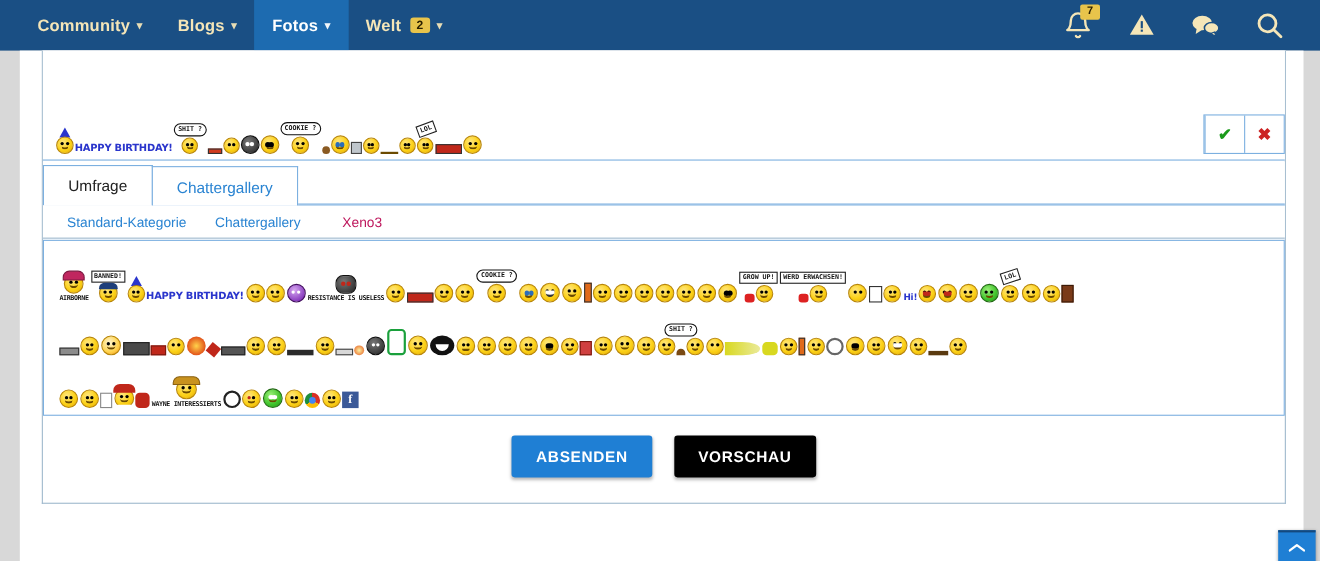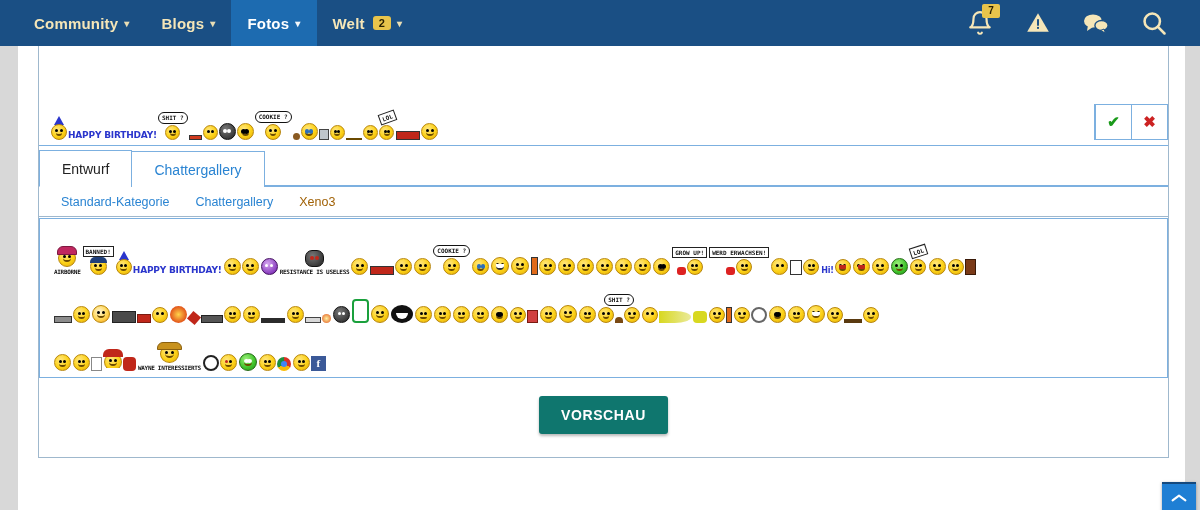--- a/index.html
+++ b/index.html
@@ -89,21 +89,21 @@
   .tab.active{color:#222;border-bottom:1px solid #fff;}
   .tabs-filler{flex:1;border-bottom:1px solid #7cb0e0;height:1px;align-self:flex-end;}
   
   .subtabs{
     position:absolute;left:0;top:141px;width:1129px;height:30px;
     display:flex;align-items:center;gap:26px;padding-left:22px;
     box-sizing:border-box;border-bottom:1px solid #9fb8cd;background:#fff;
     font-size:12.5px;
   }
   .subtab{color:#2a84d2;cursor:pointer;white-space:nowrap;}
-  .subtab.active{color:#a16207;}
+  .subtab.active{color:#be185d;margin-left:12px;}
   
   .smiley-panel{
     position:absolute;left:0px;top:172px;width:1129px;height:160px;
     border:1px solid #7cb0e0;box-sizing:border-box;background:#fff;
     padding:10px 14px;overflow:hidden;
   }
   .smiley-row{
     display:flex;align-items:flex-end;gap:2px;height:46px;
     margin-bottom:2px;
   }
@@ -115,21 +115,21 @@
   .actions{
     position:absolute;left:0;top:350px;width:1129px;
     display:flex;justify-content:center;gap:20px;
   }
   .btn{
     border:none;border-radius:3px;padding:11px 22px;color:#fff;
     font-size:14px;font-weight:bold;letter-spacing:.6px;cursor:pointer;
     box-shadow:0 2px 3px rgba(0,0,0,.28);font-family:"Liberation Sans",sans-serif;
   }
   .btn-primary{background:#1f7fd4;}
-  .btn-secondary{background:#0f766e;}
+  .btn-secondary{background:#000000;}
   
   .scroll-top{
     position:absolute;left:1162px;top:482px;width:34px;height:30px;
     background:#1f7fd4;display:flex;align-items:center;justify-content:center;
     color:#fff;cursor:pointer;box-shadow:0 1px 3px rgba(0,0,0,.35);
     border-top:2px solid #14497e;box-sizing:border-box;
   }
   .scroll-top svg{display:block;}
   
   .face{
@@ -356,21 +356,21 @@
 
       </div>
     </div>
 
     <div class="draft-notice">
       <div class="draft-btn draft-ok">✔</div>
       <div class="draft-btn draft-cancel">✖</div>
     </div>
 
     <div class="tabs">
-      <div class="tab active">Entwurf</div>
+      <div class="tab active">Umfrage</div>
       <div class="tab">Chattergallery</div>
       <div class="tabs-filler"></div>
     </div>
 
     <div class="subtabs">
       <div class="subtab">Standard-Kategorie</div>
       <div class="subtab">Chattergallery</div>
       <div class="subtab active">Xeno3</div>
     </div>
 
@@ -1040,20 +1040,21 @@
               </span>
             <span style="width:15px;height:15px;background:#3b5998;color:#fff;font-weight:bold;font-size:11px;text-align:center;line-height:15px;font-family:'Liberation Serif',serif;">f</span>
           </span>
         </span>
 
       </div>
 
     </div>
 
     <div class="actions">
+      <button class="btn btn-primary">ABSENDEN</button>
       <button class="btn btn-secondary">VORSCHAU</button>
     </div>
 
   </div>
 </div>
 
 <div class="scroll-top">
   <svg width="16" height="12" viewBox="0 0 20 12" fill="none" stroke="#fff" stroke-width="2.6" stroke-linecap="round" stroke-linejoin="round">
     <polyline points="2,9 10,3 18,9"></polyline>
   </svg>

